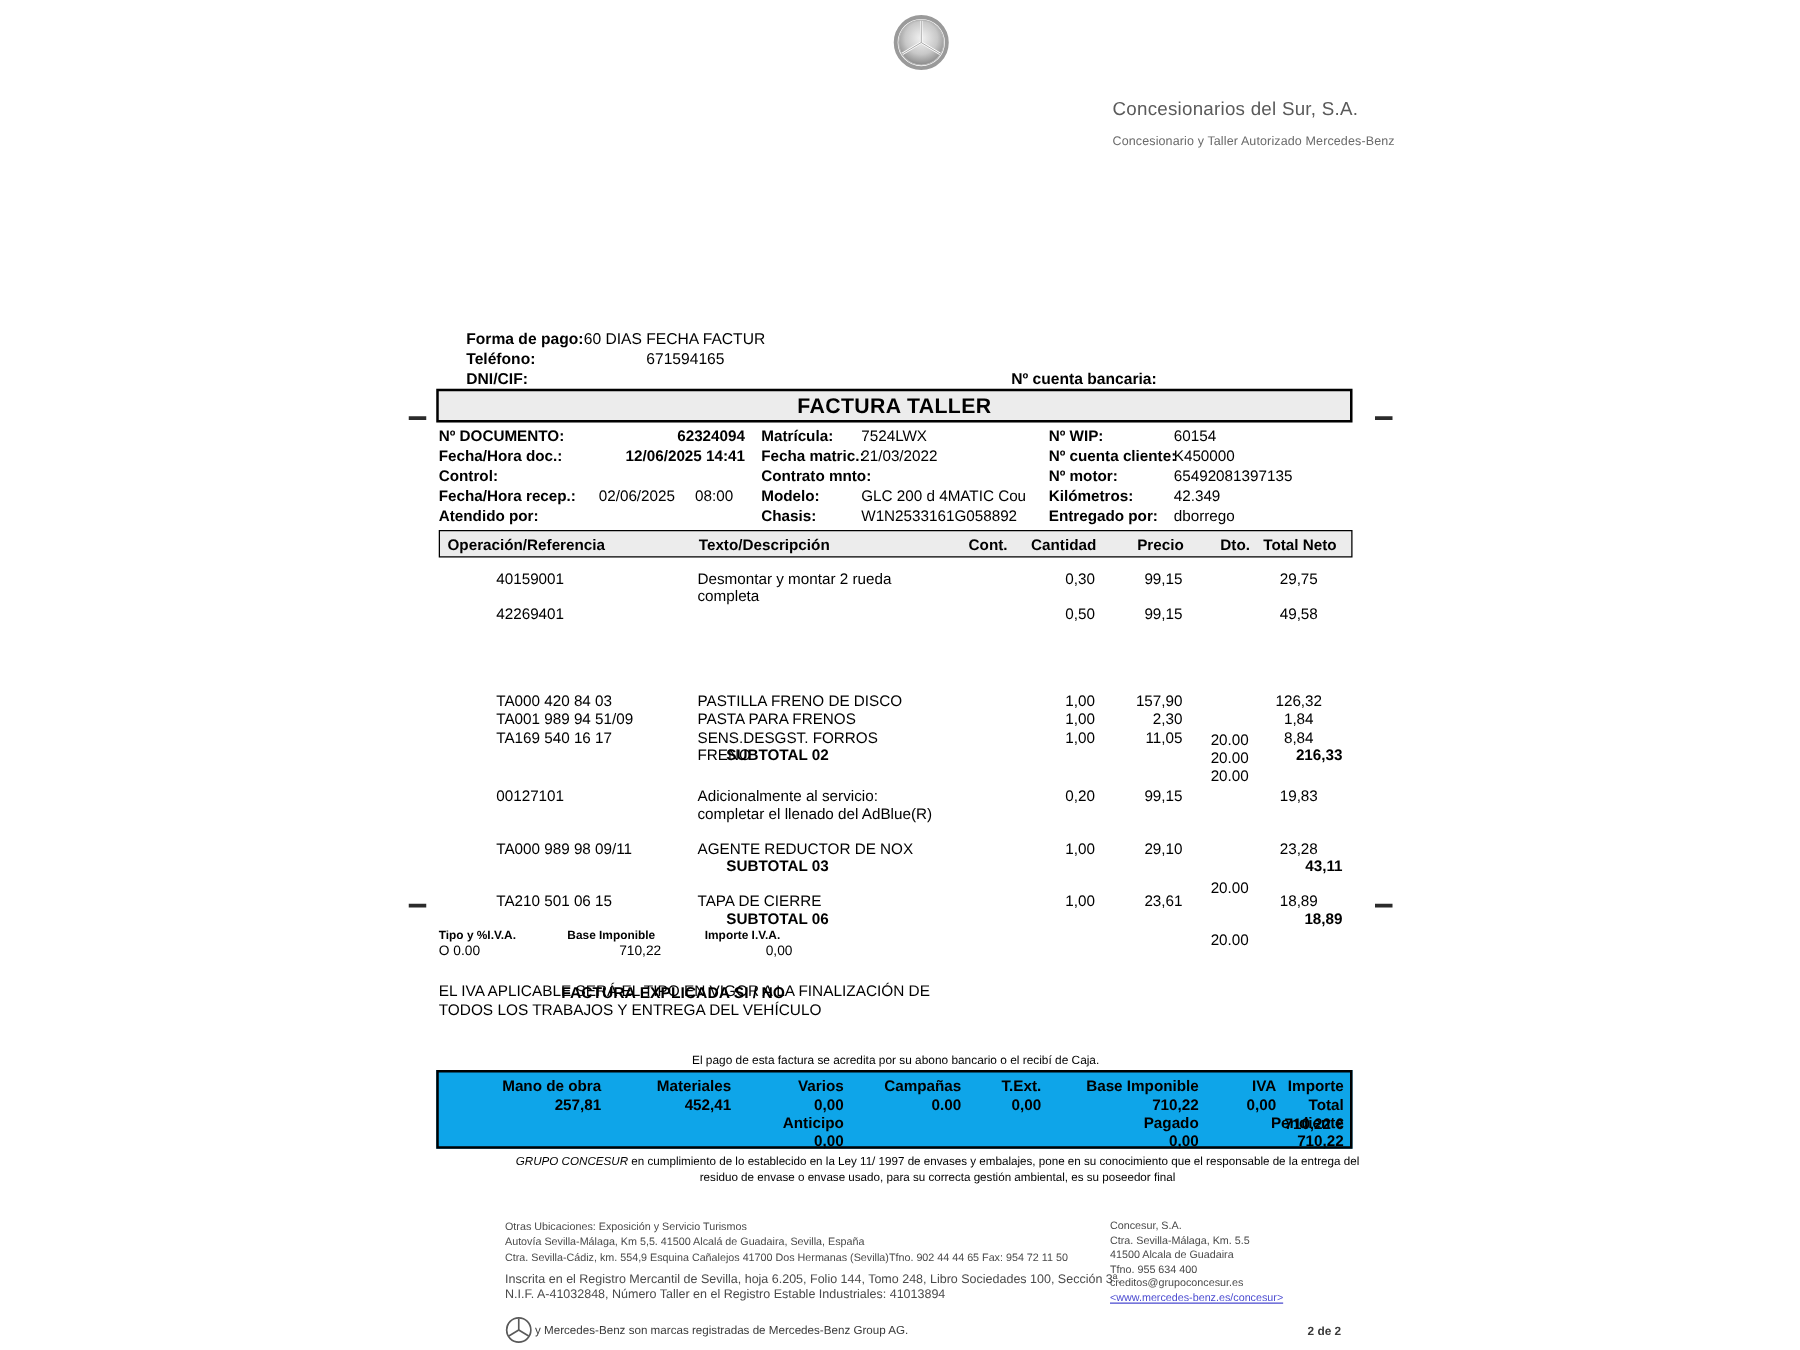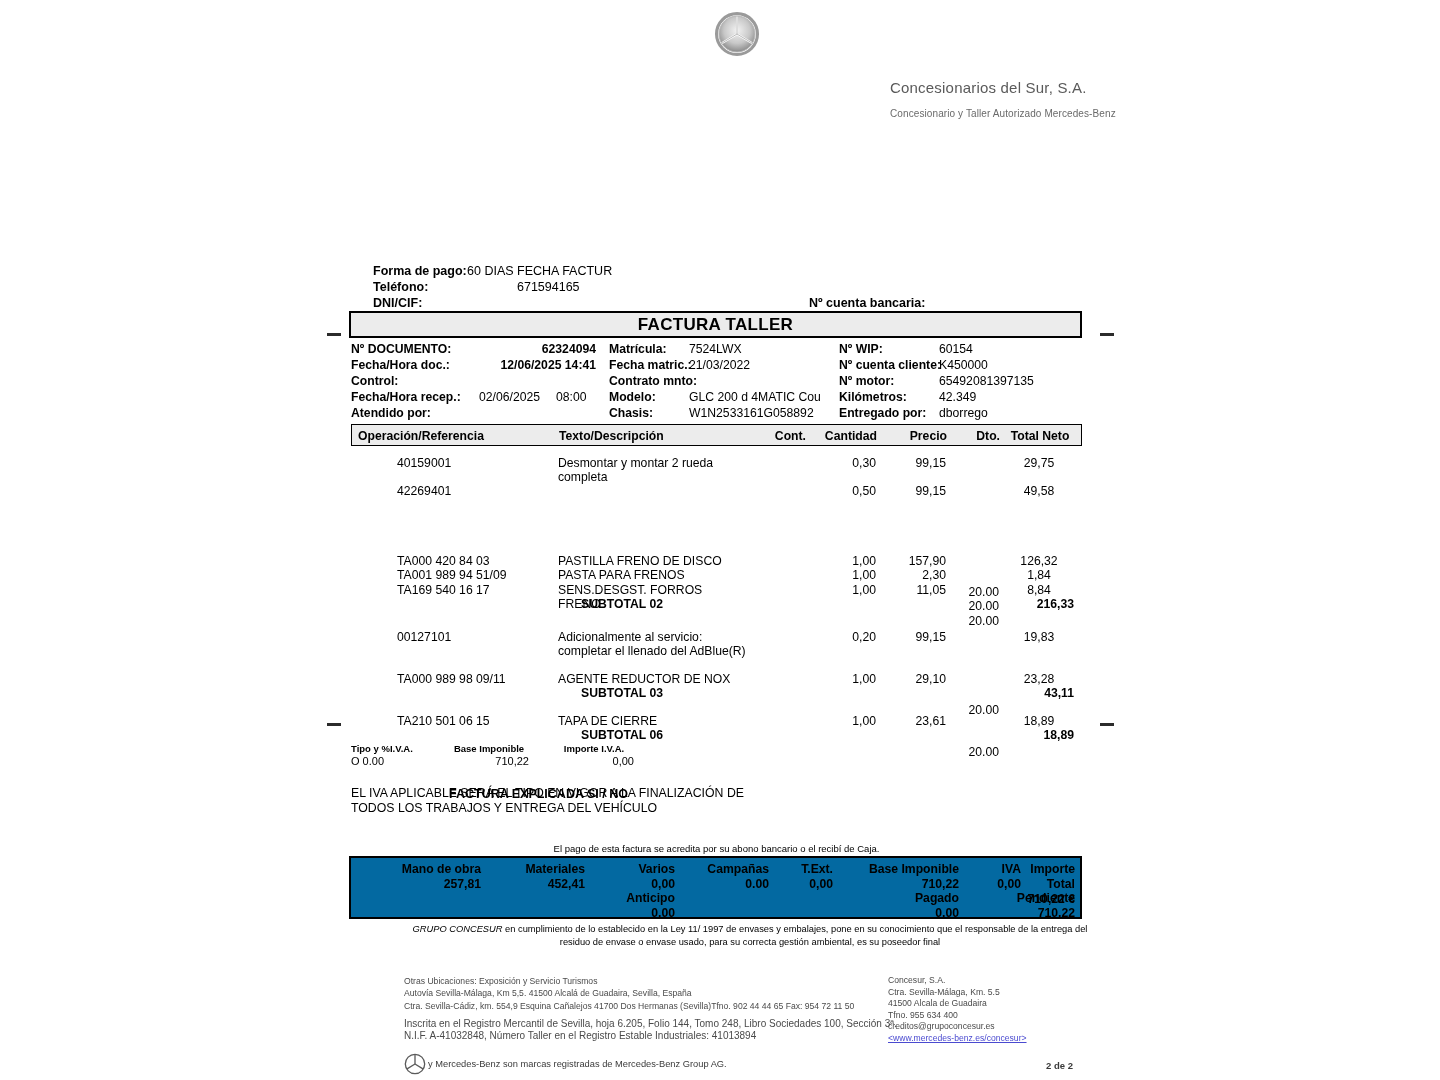--- a/index.html
+++ b/index.html
@@ -105,21 +105,21 @@
 
   
   .pago-note {
     position: absolute; left: 351px; top: 843px; width: 731px;
     text-align: center; font-size: 9.5px;
   }
 
   
   .sumbox {
     position: absolute; left: 349px; top: 856px; width: 733px; height: 63px;
-    border: 2px solid #000; background: #0369a1;
+    border: 2px solid #000; background: #0ea5e9;
   }
   .sum-r1 { position: relative; height: 31px; }
   .sum-r2 { position: relative; height: 30px; }
   .sum-cell { position: absolute; text-align: right; }
   .sum-lbl { font-size: 12.2px; font-weight: bold; display: block; line-height: 15px; }
   .sum-val { font-size: 12.2px; font-weight: bold; display: block; line-height: 15px; }
 
   
   .env-legal {
     position: absolute; left: 400px; top: 923px; width: 700px;

